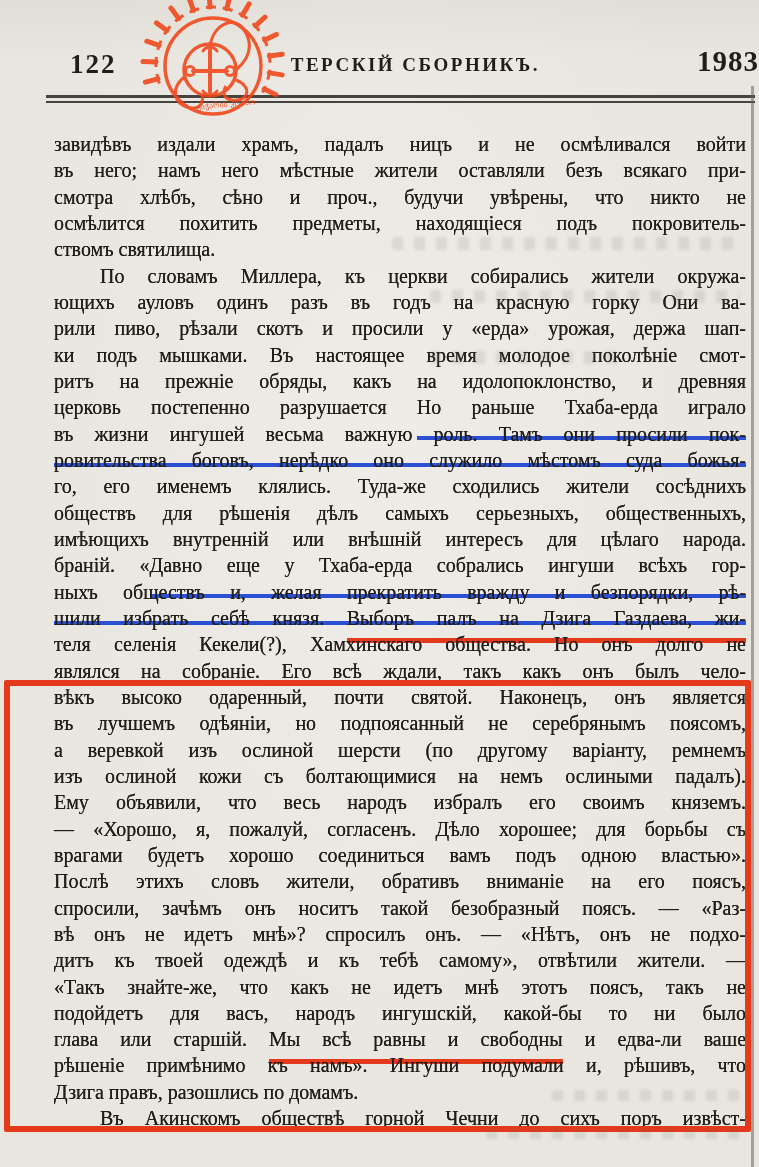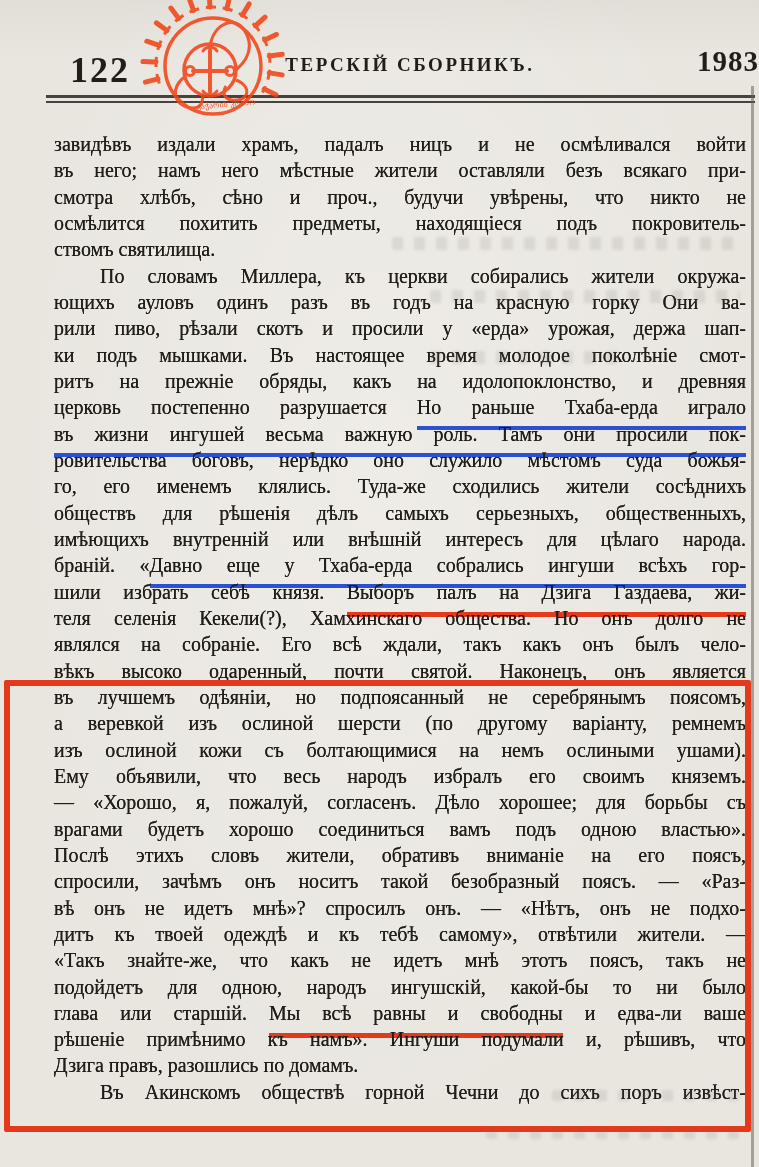--- a/index.html
+++ b/index.html
@@ -9,42 +9,42 @@
   html,body{margin:0;padding:0;background:#777;}
   .page{
     position:relative; width:759px; height:1167px; overflow:hidden;
     background:
       radial-gradient(ellipse at 50% 40%, rgba(255,255,255,.25), rgba(0,0,0,0) 70%),
       linear-gradient(180deg, rgba(120,110,95,.07), rgba(0,0,0,0) 60px),
       var(--paper);
     font-family:"Liberation Serif", serif; color:var(--ink);
   }
   
-  .pagenum{position:absolute; left:70px; top:49px; font-size:36px; font-weight:bold; letter-spacing:2px;}
-  .title{position:absolute; left:280px; top:54px; width:260px; text-align:center;
+  .pagenum{position:absolute; left:70px; top:49px; font-size:27px; font-weight:bold; letter-spacing:2px;}
+  .title{position:absolute; left:280px; top:54px; width:260px; text-align:right;
          font-size:19px; font-weight:bold; letter-spacing:2.5px;}
   .catnum{position:absolute; right:0; top:45px; font-size:29px; font-weight:bold; letter-spacing:1px;}
   .rule{position:absolute; left:46px; top:95px; width:709px; height:3px;
         border-top:3px solid var(--rule); border-bottom:2px solid var(--rule); opacity:.85;}
   .page-edge{position:absolute; left:751px; top:86px; width:3px; height:1081px;
         background:var(--page-edge); opacity:.55;}
   
   .stamp{position:absolute; left:140px; top:-6px; width:160px; height:152px;
          color:var(--stamp-red); opacity:.88; pointer-events:none;}
   .stamp-caption{position:absolute; left:176px; top:100px; width:100px; text-align:center;
          font-family:"DejaVu Sans", sans-serif; font-size:8px; color:var(--stamp-red);
          transform:rotate(-5deg); opacity:.9; white-space:nowrap;}
   
   .body-text{position:absolute; left:54px; top:131px; width:692px;}
   .tline{height:26.33px; line-height:26.9px; font-size:20px;
          text-align:justify; text-align-last:justify; overflow:visible;
          text-shadow:0 0 .5px currentColor;}
   .tline.indent{padding-left:46px;}
   .tline.nofill{text-align-last:left;}
-  .u-blue{border-bottom:4px solid var(--underline-blue); padding-bottom:8px;}
+  .u-blue{border-bottom:4px solid var(--underline-blue); padding-bottom:18px;}
   .u-red{border-bottom:5px solid var(--annotation-red); padding-bottom:9px;}
   
   .red-box{position:absolute; left:4px; top:680px; width:747px; height:452px;
          border:6px solid var(--annotation-red); box-sizing:border-box; border-radius:2px;
          pointer-events:none;}
   
   .ghost{position:absolute; height:13px; border-radius:3px; opacity:.45; filter:blur(1.5px);
          background:repeating-linear-gradient(90deg, rgba(110,104,92,.30) 0 11px, rgba(110,104,92,0) 11px 22px);
          pointer-events:none;}
   .g1{top:237px; left:392px; width:348px;}
@@ -116,36 +116,37 @@
       <div class="tline"><span>рили пиво, рѣзали скотъ и просили у «ерда» урожая, держа шап-</span></div>
       <div class="tline"><span>ки подъ мышками. Въ настоящее время молодое поколѣніе смот-</span></div>
       <div class="tline"><span>ритъ на прежніе обряды, какъ на идолопоклонство, и древняя</span></div>
       <div class="tline"><span>церковь постепенно разрушается </span><span class="u-blue">Но раньше Тхаба-ерда играло</span></div>
       <div class="tline"><span class="u-blue">въ жизни ингушей весьма важную роль. Тамъ они просили пок-</span></div>
       <div class="tline"><span>ровительства боговъ, нерѣдко оно служило мѣстомъ суда божья-</span></div>
       <div class="tline"><span>го, его именемъ клялись. Туда-же сходились жители сосѣднихъ</span></div>
       <div class="tline"><span>обществъ для рѣшенія дѣлъ самыхъ серьезныхъ, общественныхъ,</span></div>
       <div class="tline"><span>имѣющихъ внутренній или внѣшній интересъ для цѣлаго народа.</span></div>
       <div class="tline"><span>браній. «</span><span class="u-blue">Давно еще у Тхаба-ерда собрались ингуши всѣхъ гор-</span></div>
+      <div class="tline"><span class="u-blue">ныхъ обществъ и, желая прекратить вражду и безпорядки, рѣ-</span></div>
       <div class="tline"><span>шили избрать себѣ князя. </span><span class="u-red">Выборъ палъ на Дзига Газдаева, жи-</span></div>
       <div class="tline"><span>теля селенія Кекели(?), Хамхинскаго общества. Но онъ долго не</span></div>
       <div class="tline"><span>являлся на собраніе. Его всѣ ждали, такъ какъ онъ былъ чело-</span></div>
       <div class="tline"><span>вѣкъ высоко одаренный, почти святой. Наконецъ, онъ является</span></div>
       <div class="tline"><span>въ лучшемъ одѣяніи, но подпоясанный не серебрянымъ поясомъ,</span></div>
       <div class="tline"><span>а веревкой изъ ослиной шерсти (по другому варіанту, ремнемъ</span></div>
-      <div class="tline"><span>изъ ослиной кожи съ болтающимися на немъ ослиными ушами).</span></div>
+      <div class="tline"><span>изъ ослиной кожи съ болтающимися на немъ ослиными падалъ).</span></div>
       <div class="tline"><span>Ему объявили, что весь народъ избралъ его своимъ княземъ.</span></div>
       <div class="tline"><span>— «Хорошо, я, пожалуй, согласенъ. Дѣло хорошее; для борьбы съ</span></div>
       <div class="tline"><span>врагами будетъ хорошо соединиться вамъ подъ одною властью».</span></div>
       <div class="tline"><span>Послѣ этихъ словъ жители, обративъ вниманіе на его поясъ,</span></div>
       <div class="tline"><span>спросили, зачѣмъ онъ носитъ такой безобразный поясъ. — «Раз-</span></div>
       <div class="tline"><span>вѣ онъ не идетъ мнѣ»? спросилъ онъ. — «Нѣтъ, онъ не подхо-</span></div>
       <div class="tline"><span>дитъ къ твоей одеждѣ и къ тебѣ самому», отвѣтили жители. —</span></div>
       <div class="tline"><span>«Такъ знайте-же, что какъ не идетъ мнѣ этотъ поясъ, такъ не</span></div>
-      <div class="tline"><span>подойдетъ для одною, народъ ингушскій, какой-бы то ни было</span></div>
+      <div class="tline"><span>подойдетъ для васъ, народъ ингушскій, какой-бы то ни было</span></div>
       <div class="tline"><span>глава или старшій. </span><span class="u-red">Мы всѣ равны и свободны</span><span> и едва-ли ваше</span></div>
       <div class="tline"><span>рѣшеніе примѣнимо къ намъ». Ингуши подумали и, рѣшивъ, что</span></div>
       <div class="tline nofill"><span>Дзига правъ, разошлись по домамъ.</span></div>
       <div class="tline indent"><span>Въ Акинскомъ обществѣ горной Чечни до сихъ поръ извѣст-</span></div>
     </div>
 
   <div class="red-box"></div>
 
   <div class="ghost g1"></div>
   <div class="ghost g2"></div>

